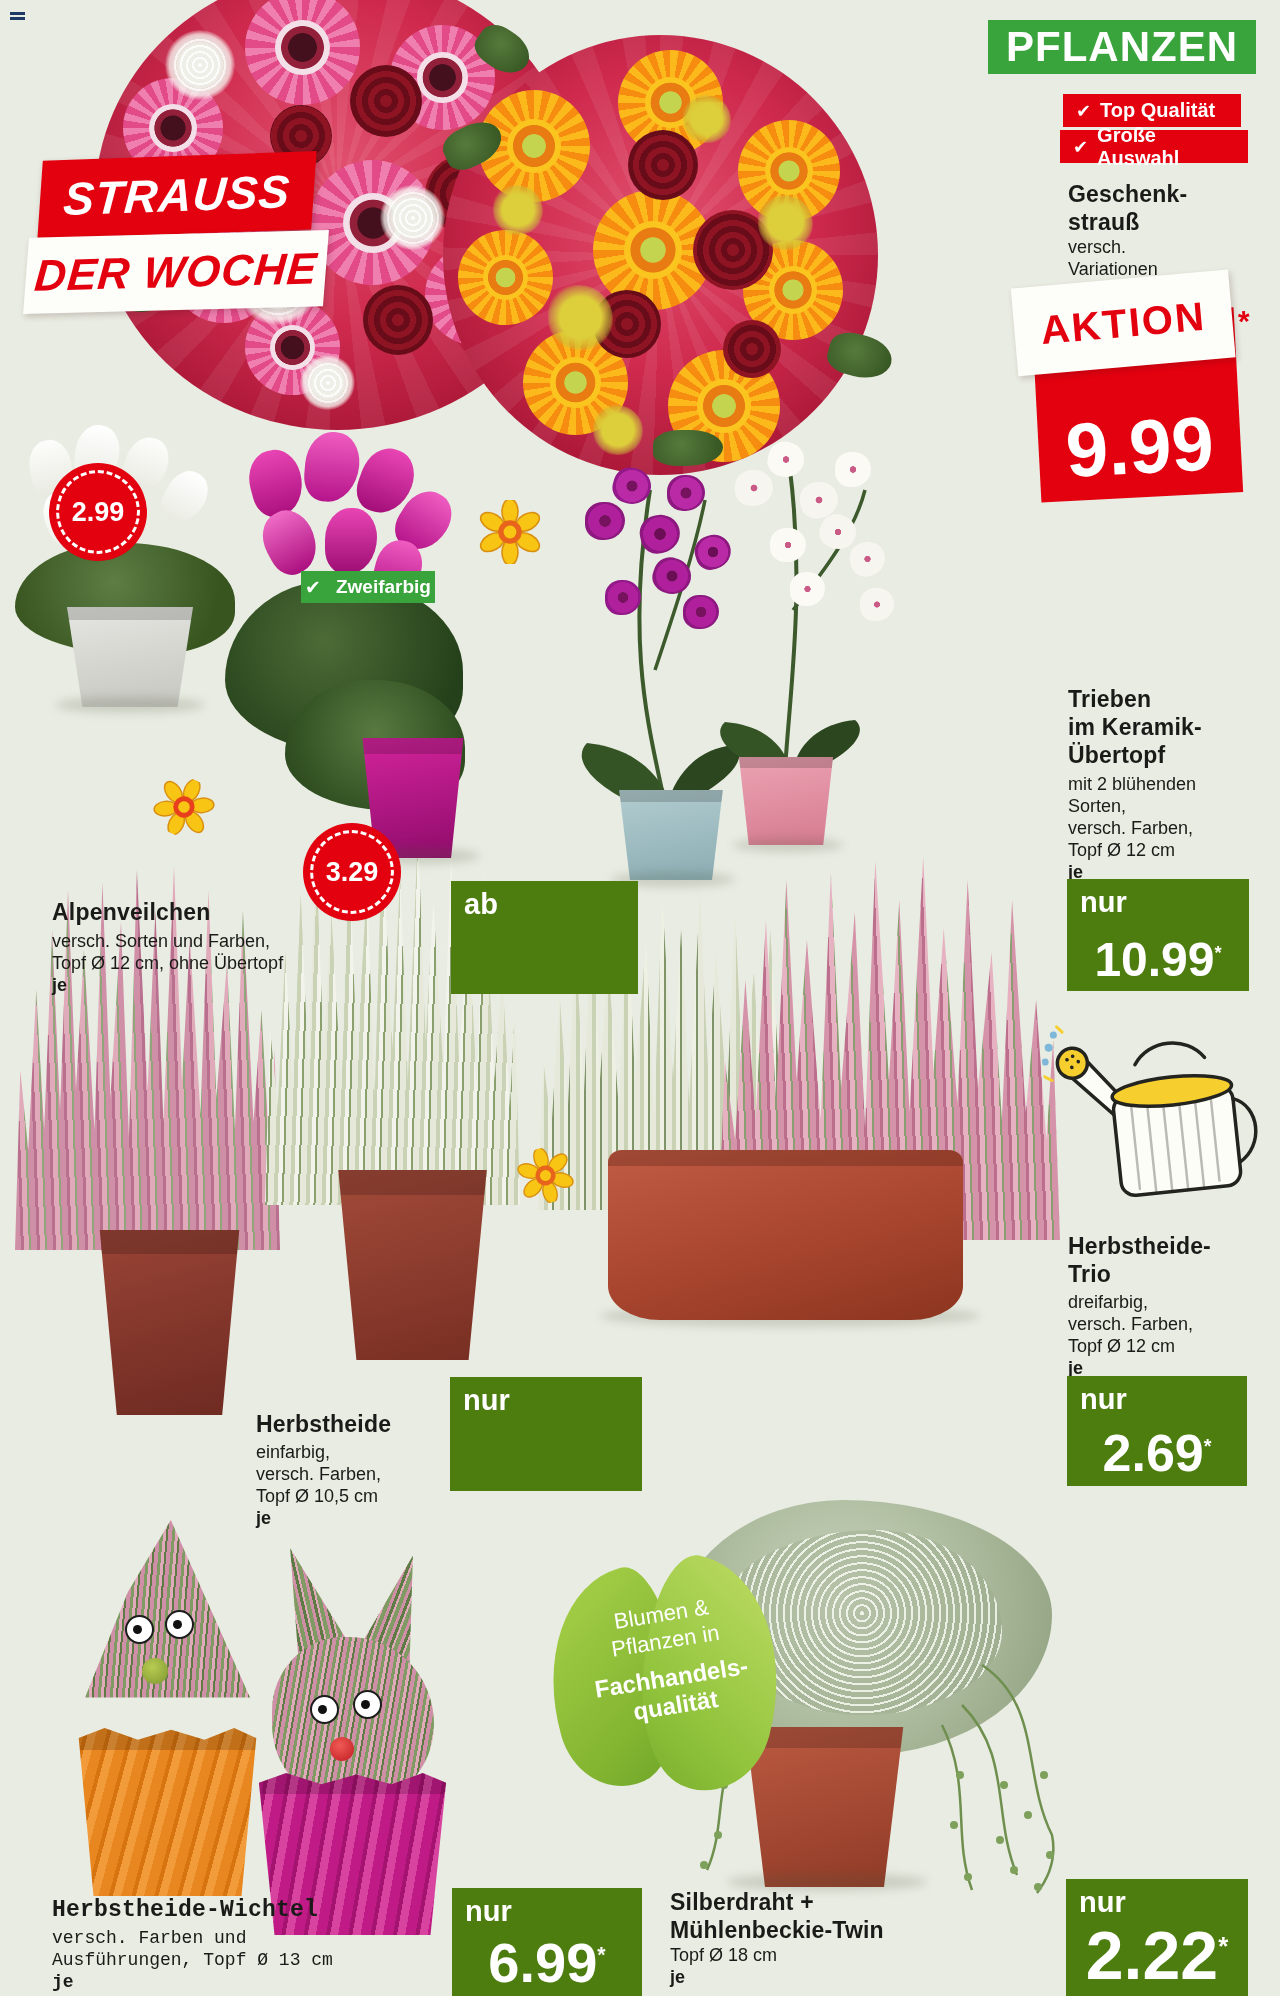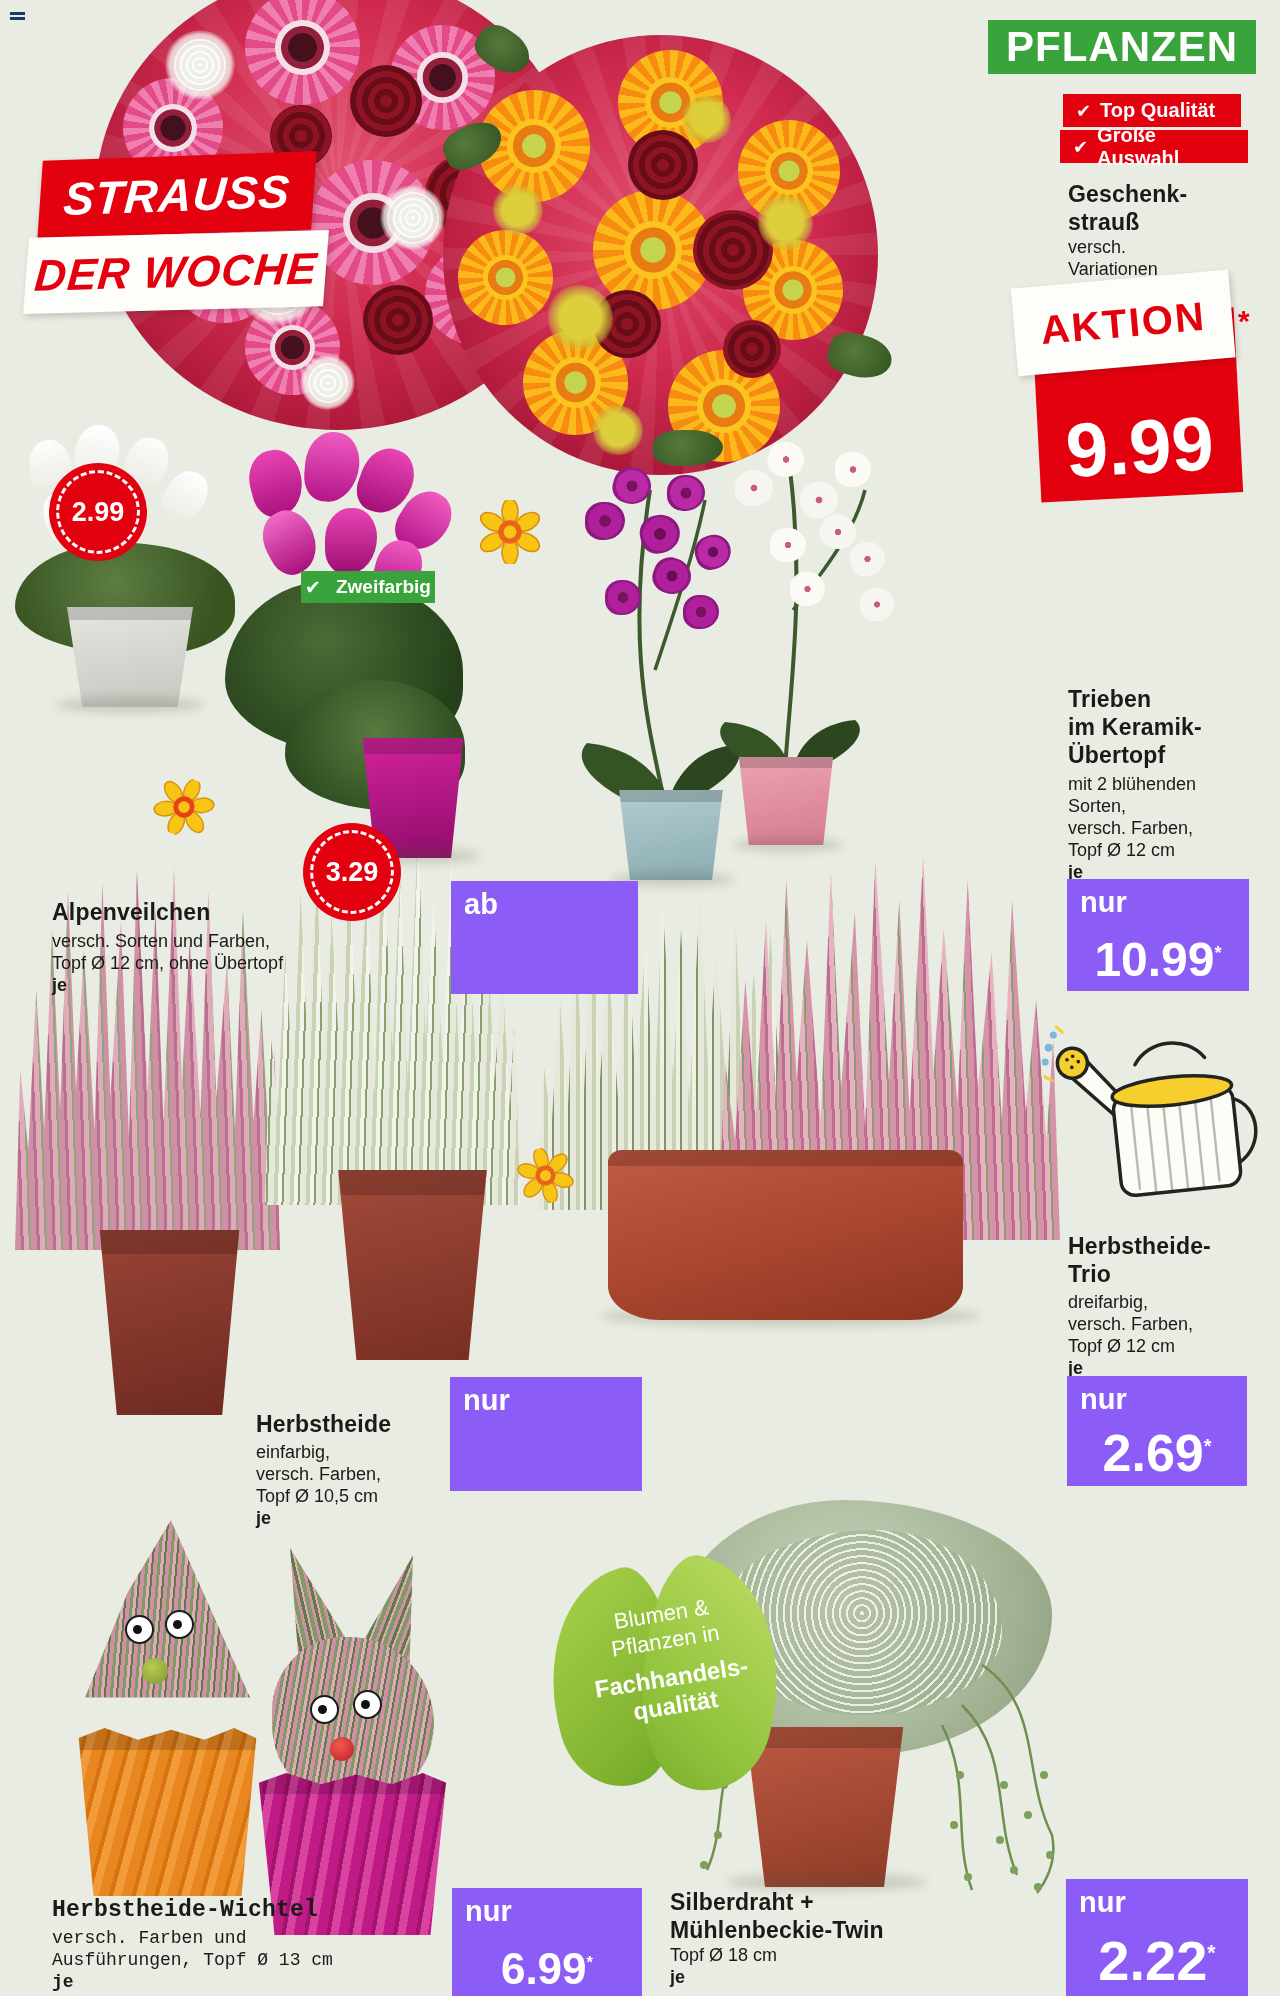--- a/index.html
+++ b/index.html
@@ -7,21 +7,21 @@
        background:#e9ece2;font-family:"Liberation Sans","DejaVu Sans",sans-serif;color:#1a1a18;}
   .abs{position:absolute;}
 
   
   .info{position:absolute;z-index:7;}
   .t-title{font-weight:bold;font-size:23px;line-height:28px;letter-spacing:.2px;}
   .t-desc{font-size:18px;line-height:22px;}
   .t-unit{font-weight:bold;font-size:18px;line-height:22px;}
 
   
-  .pbox{position:absolute;background:#8b5cf6;color:#fff;z-index:8;}
+  .pbox{position:absolute;background:#4d7c0f;color:#fff;z-index:8;}
   .pp{position:absolute;top:7px;left:13px;font-size:29px;font-weight:bold;}
   .pv{position:absolute;left:0;right:0;bottom:7px;text-align:center;font-weight:bold;line-height:1;}
   .ast{font-size:.38em;vertical-align:super;line-height:0;}
 
   
   .price-badge{position:absolute;width:78px;height:78px;border-radius:50%;background:#e3000f;
     border:3px dashed #fff;box-shadow:0 0 0 7px #e3000f,0 3px 6px rgba(40,40,30,.25);
     display:flex;align-items:center;justify-content:center;color:#fff;font-weight:bold;font-size:27px;z-index:9;}
 
   
@@ -468,29 +468,29 @@
 </div>
 
 <div class="info" style="left:52px;top:1896px;width:340px;font-family:Liberation Mono, monospace;">
   <div class="t-title">Herbstheide-Wichtel</div>
   <div class="t-desc" style="margin-top:3px;">versch. Farben und</div>
   <div class="t-desc">Ausführungen, Topf Ø 13 cm</div>
   <div class="t-unit">je</div>
 </div>
 <div class="pbox" style="left:452px;top:1888px;width:190px;height:108px;">
   <div class="pp">nur</div>
-  <div class="pv" style="font-size:44px;bottom:5px;margin-top:12px;">
+  <div class="pv" style="font-size:56px;bottom:5px;margin-top:12px;">
     <span>6.99</span><span class="ast">*</span>
   </div>
 </div>
 
 <div class="info" style="left:670px;top:1888px;width:330px;">
   <div class="t-title">Silberdraht +</div>
   <div class="t-title">Mühlenbeckie-Twin</div>
   <div class="t-desc">Topf Ø 18 cm</div>
   <div class="t-unit">je</div>
 </div>
 <div class="pbox" style="left:1066px;top:1879px;width:182px;height:117px;">
   <div class="pp">nur</div>
-  <div class="pv" style="font-size:56px;">
+  <div class="pv" style="font-size:68px;">
     <span>2.22</span><span class="ast">*</span>
   </div>
 </div>
 
 </body></html>

